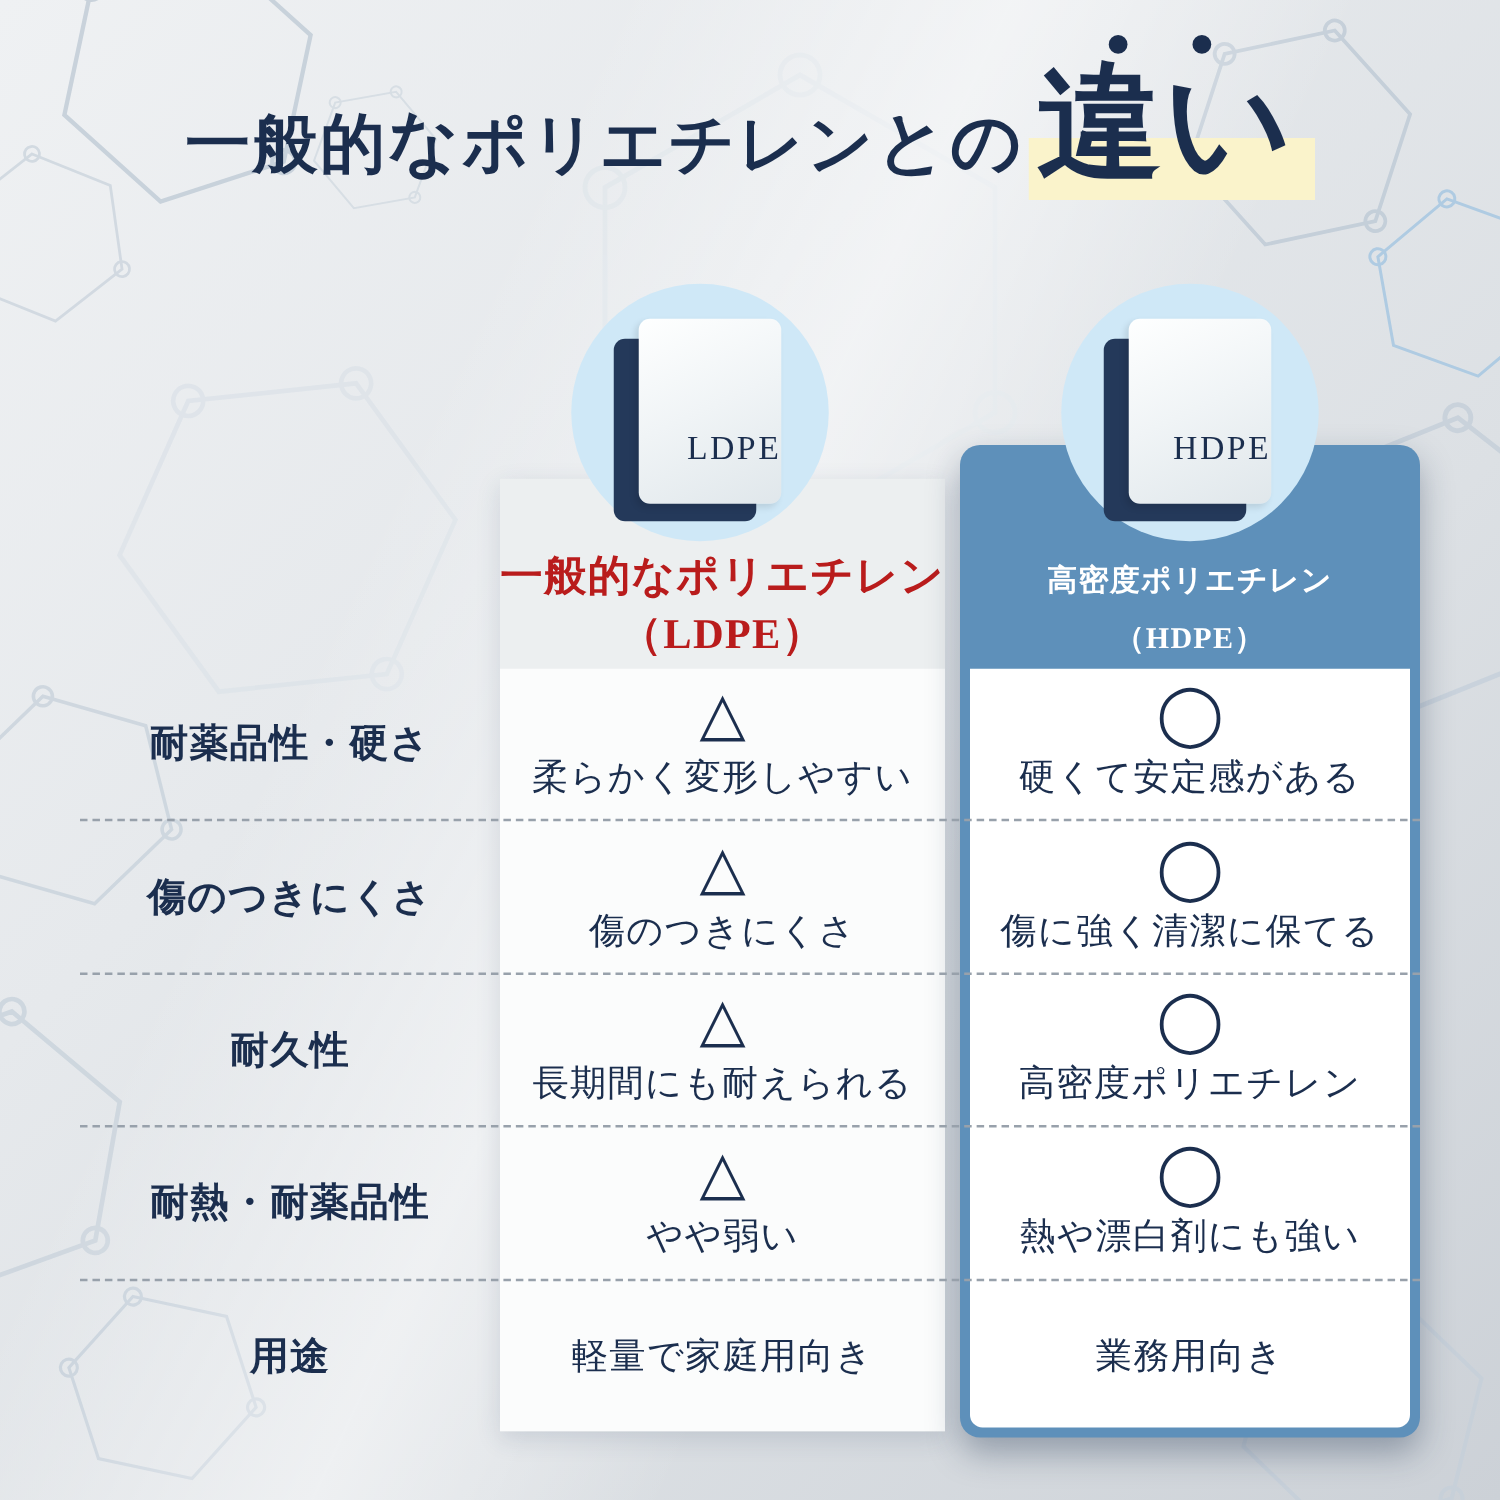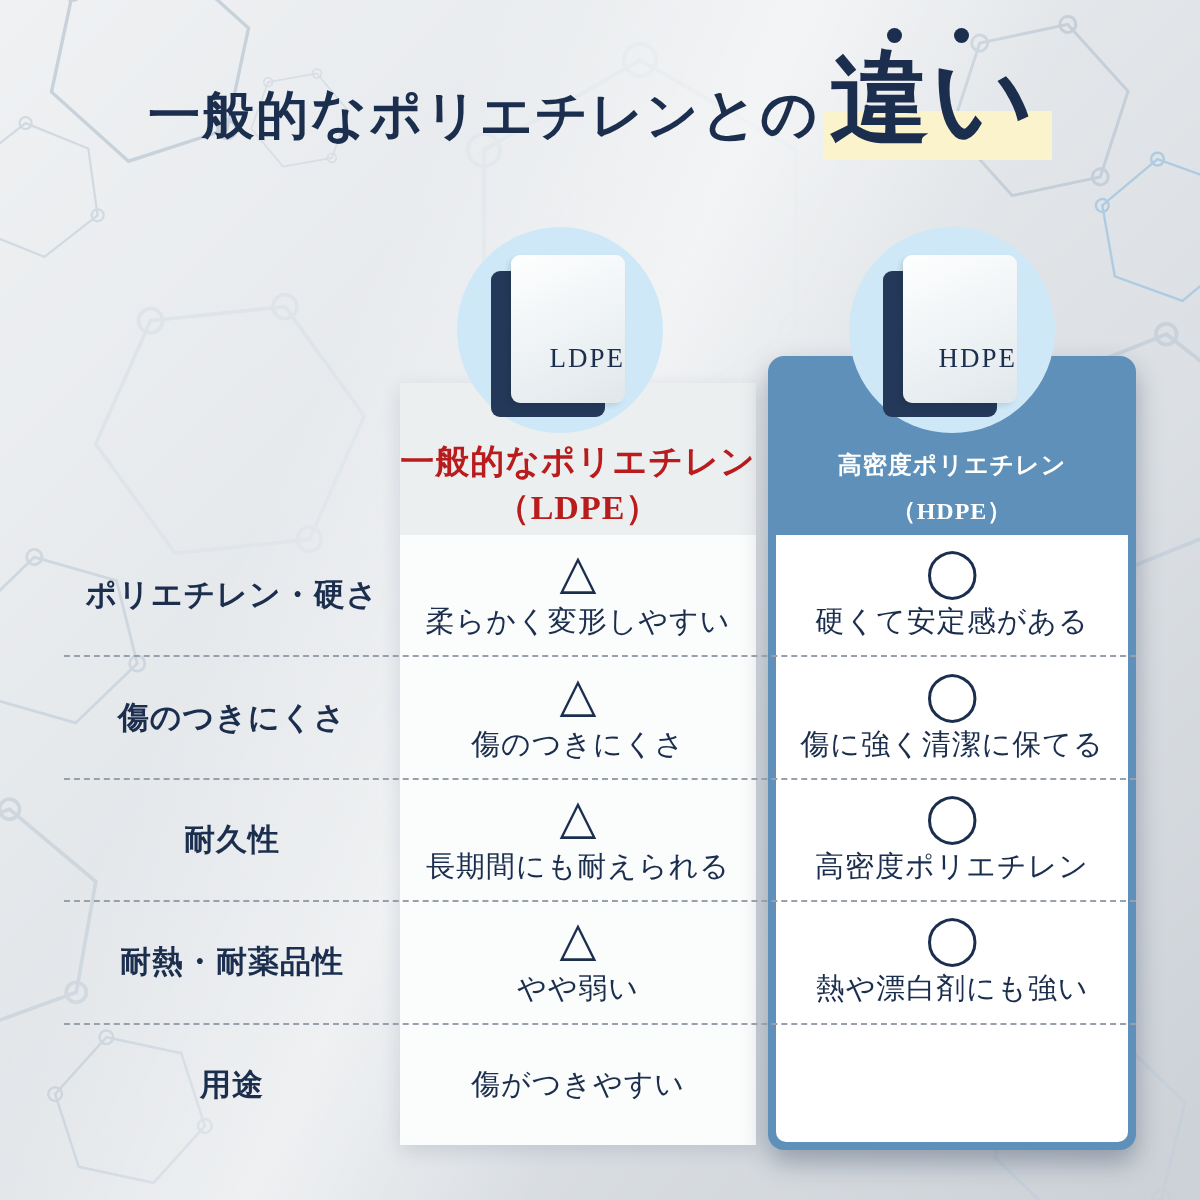--- a/index.html
+++ b/index.html
@@ -168,21 +168,21 @@
   <div class="badge-circle hdpe-circle">
     <div class="board-shadow"></div>
     <div class="board-front">
       <div class="board-label">HDPE</div>
     </div>
   </div>
 
   <div class="rows">
 
     <div class="row">
-      <div class="cell label">ポリエチレン・硬さ</div>
+      <div class="cell label">耐薬品性・硬さ</div>
       <div class="cell">
         <div class="mark">△</div>
         <div class="desc">柔らかく変形しやすい</div>
       </div>
       <div></div>
       <div class="cell">
         <div class="mark">◯</div>
         <div class="desc">硬くて安定感がある</div>
       </div>
     </div>
@@ -223,19 +223,23 @@
       <div class="cell">
         <div class="mark">◯</div>
         <div class="desc">熱や漂白剤にも強い</div>
       </div>
     </div>
 
     <div class="row">
       <div class="cell label">用途</div>
       <div class="cell">
 
-        <div class="desc">傷がつきやすい</div>
-      </div>
-      <div></div>
+        <div class="desc">軽量で家庭用向き</div>
+      </div>
+      <div></div>
+      <div class="cell">
+
+        <div class="desc">業務用向き</div>
+      </div>
     </div>
 
   </div>
 </div>
 
 </body></html>

